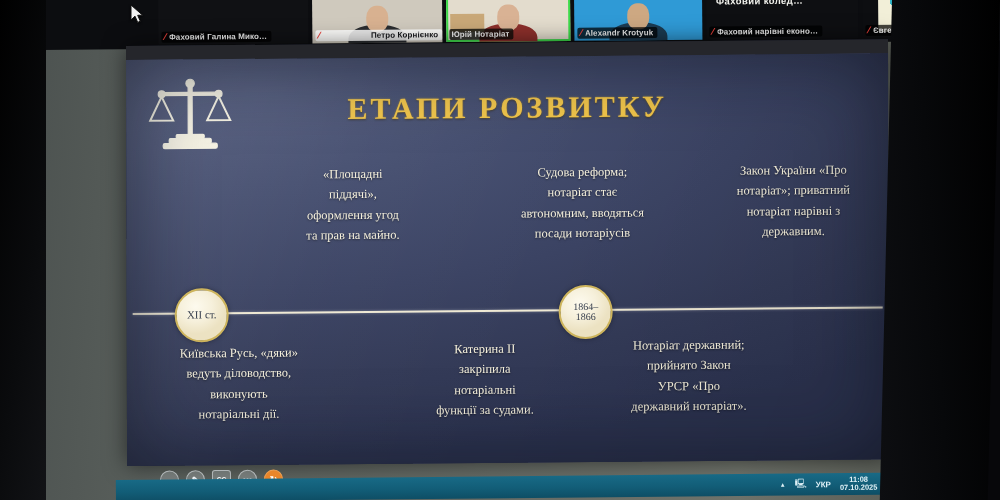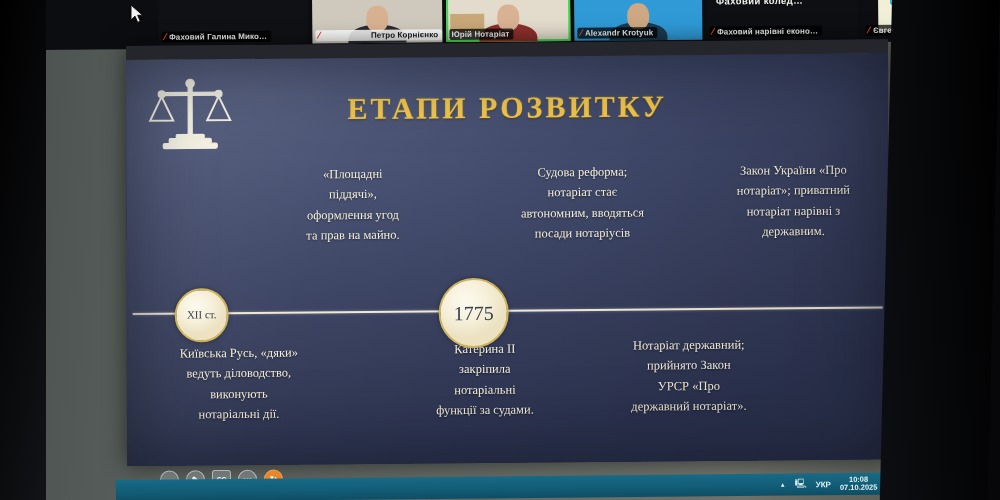--- a/index.html
+++ b/index.html
@@ -194,22 +194,23 @@
         </g>
       </svg>
 
       <div class="slide-title">ЕТАПИ РОЗВИТКУ</div>
 
       <div class="axis"></div>
 
       <div class="node" style="left:48px;top:229px;width:50px;height:50px;font-size:11px;">
         <span>XII  ст.</span>
       </div>
-      <div class="node" style="left:312px;top:221px;width:66px;height:66px;font-size:20px;">
-        <span>1775</span>
+      <div class="node" style="left:432px;top:229px;width:50px;height:50px;font-size:10px;white-space:pre-line;">
+        <span>1864–
+1866</span>
       </div>
 
       <div class="blurb" style="left:134px;top:106px;width:185px;white-space:pre-line;">«Площадні
 піддячі»,
 оформлення угод
 та прав на майно.</div>
       <div class="blurb" style="left:356px;top:106px;width:200px;white-space:pre-line;">Судова реформа;
 нотаріат стає
 автономним, вводяться
 посади нотаріусів</div>
@@ -253,21 +254,21 @@
       <span>↻</span>
       </div>
   </div>
 
   <div class="taskbar">
     <div class="tray">
       <span style="font-size:6px;">▲</span>
       <span style="font-size:9px;">🖳</span>
       <span style="font-weight:700;">УКР</span>
       <span class="clock">
-        <span>10:08</span>
+        <span>11:08</span>
         <span>07.10.2025</span>
       </span>
       <span style="font-size:10px;">▭</span>
     </div>
   </div>
 
   <svg class="cursor" width="14" height="20" viewBox="0 0 14 20">
     <path d="M1 1 L1 16 L5 12.2 L7.7 18.4 L10.3 17.2 L7.7 11.3 L12.6 11.2 Z" fill="#f2f2f2" stroke="#111" stroke-width="1"></path>
   </svg>
 

